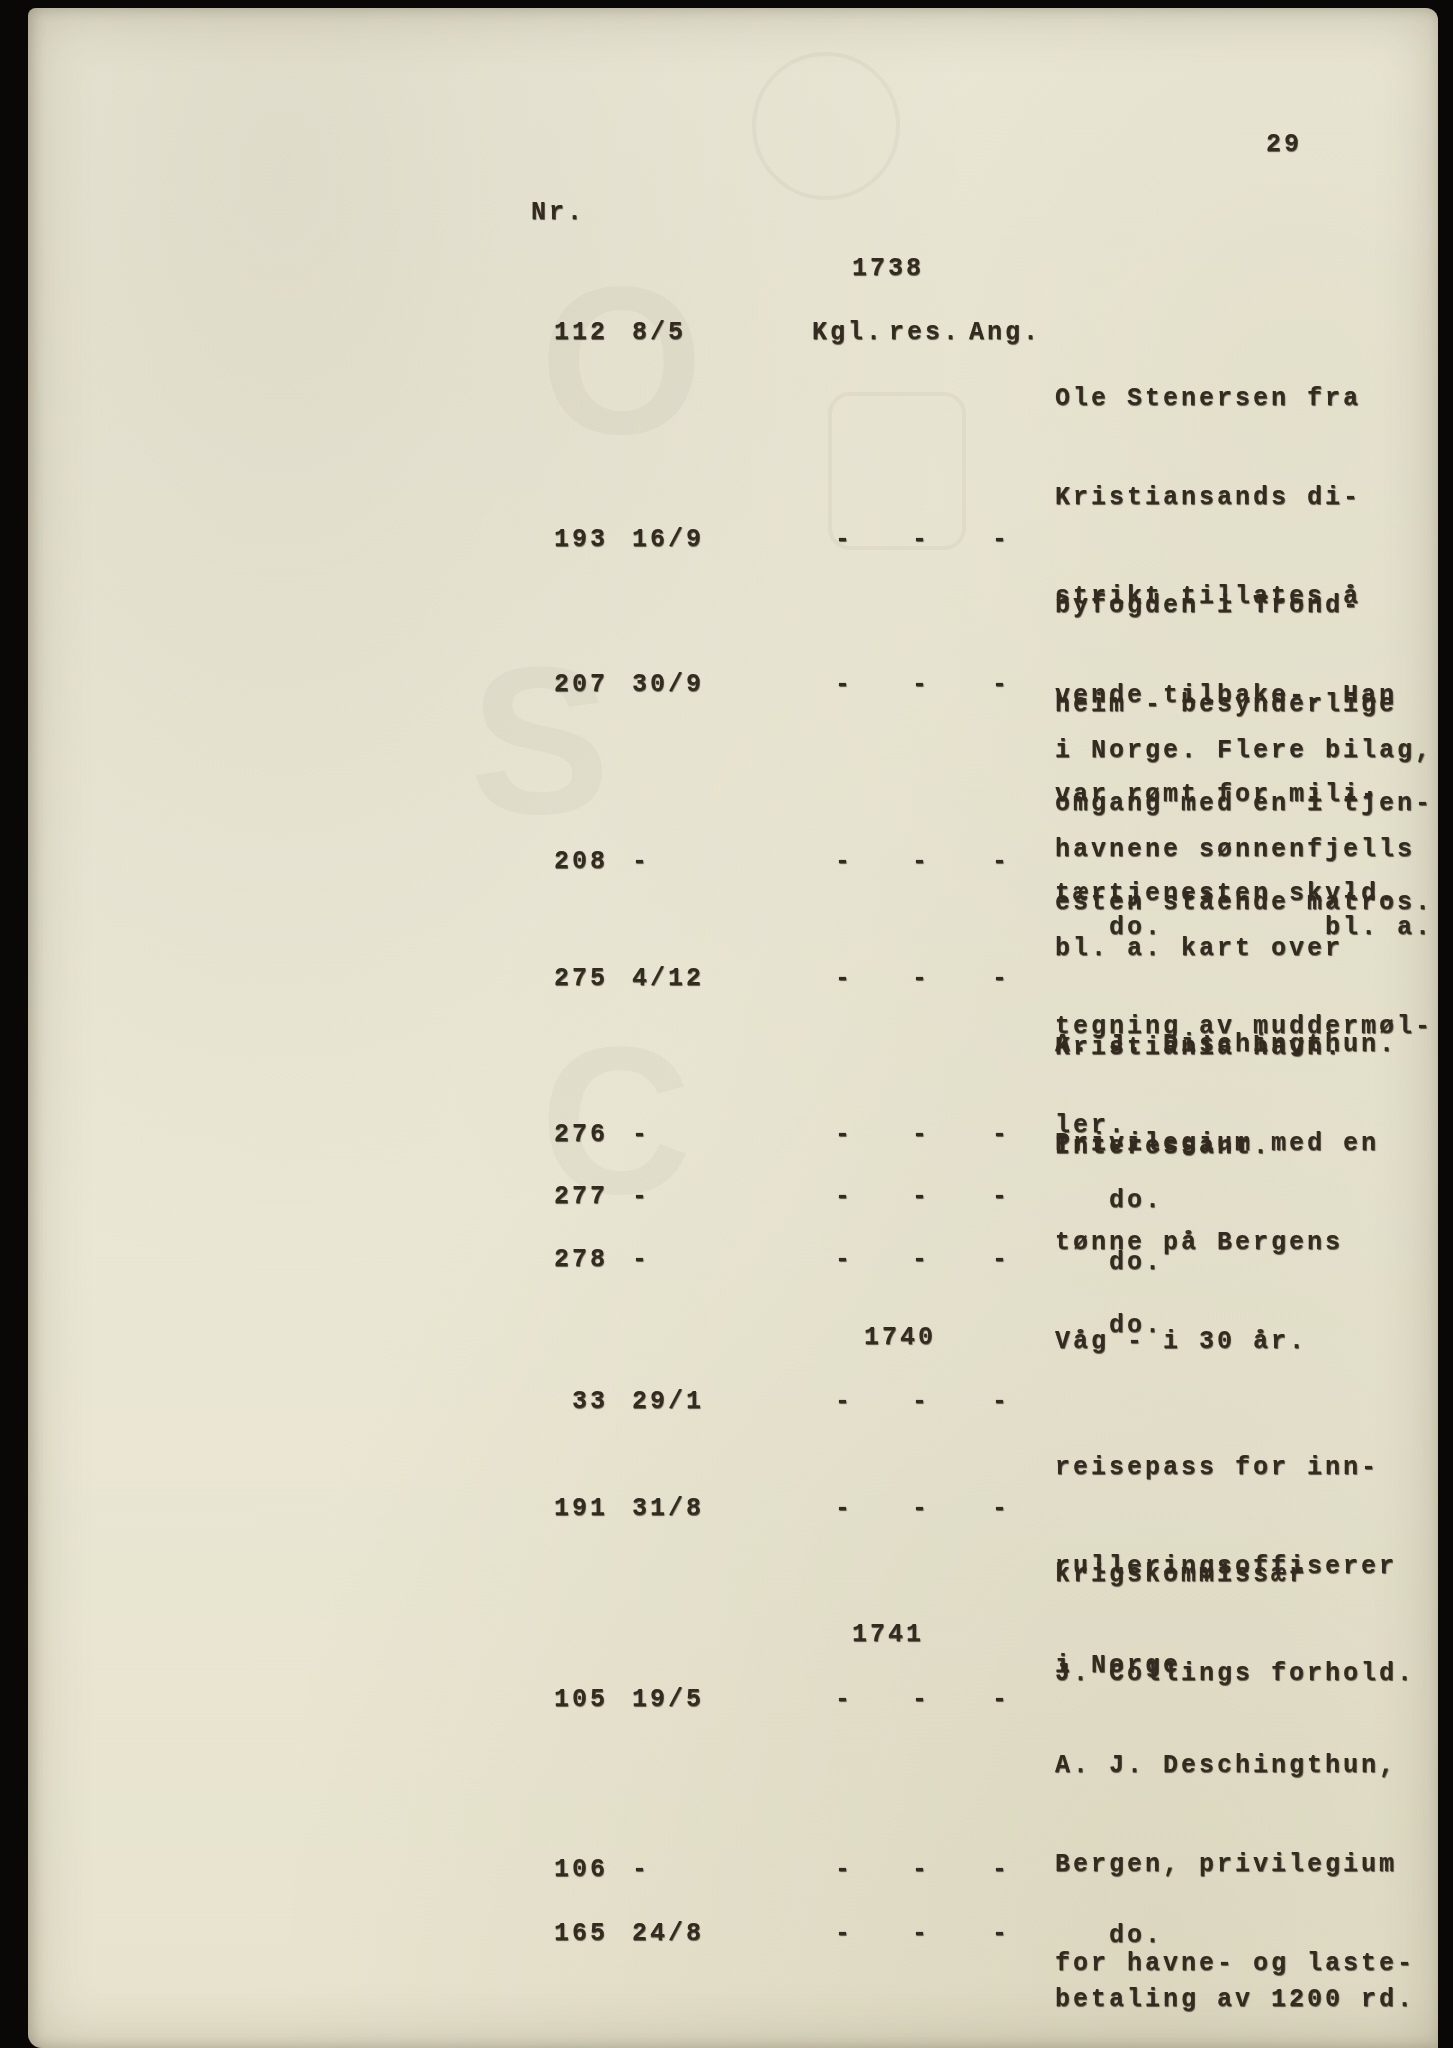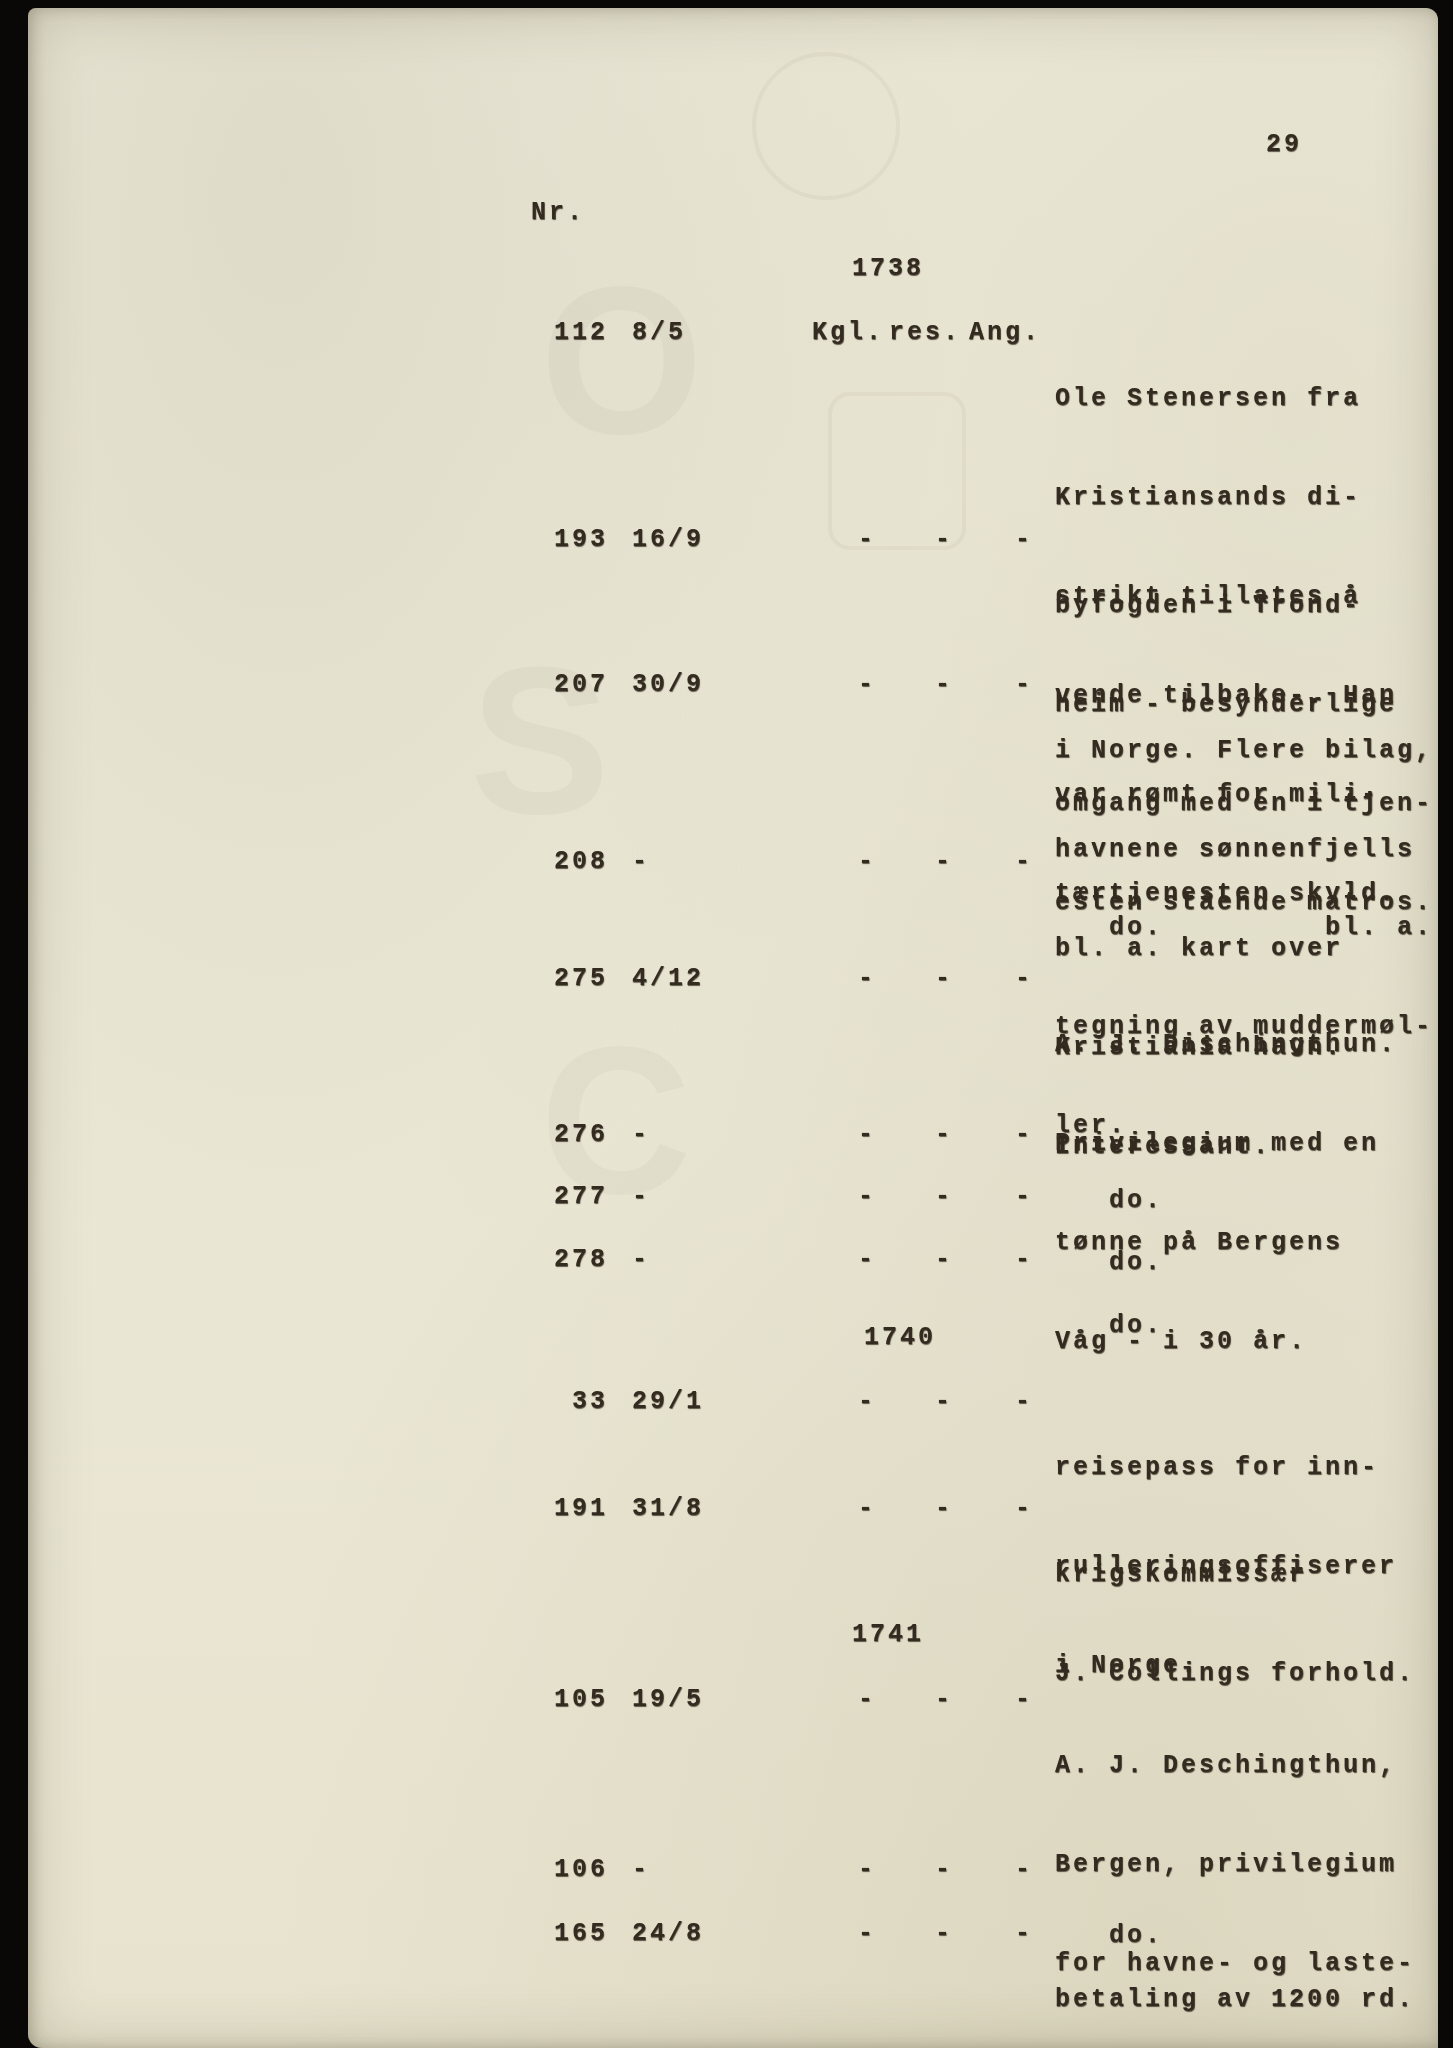--- a/index.html
+++ b/index.html
@@ -22,21 +22,21 @@
          font-family:"Liberation Sans",sans-serif;}
   .content{position:absolute;left:0;top:0;width:100%;height:100%;
            color:#332b20;font-weight:bold;font-size:25px;letter-spacing:3px;line-height:33px;
            text-shadow:0.6px 0.6px 1px rgba(46,37,26,0.75);}
   .pagenum{position:absolute;left:1266px;top:128px;}
   .nr-label{position:absolute;left:531px;top:196px;}
   .year{position:absolute;left:852px;}
   .row{position:absolute;left:0;width:100%;height:0;}
   .row .nr{position:absolute;left:516px;width:92px;text-align:right;white-space:pre;}
   .row .date{position:absolute;left:618px;width:100px;padding-left:14px;white-space:pre;}
-  .row .c{position:absolute;width:64px;text-align:right;white-space:pre;}
+  .row .c{position:absolute;width:64px;text-align:center;white-space:pre;}
   .row .c1{left:812px;} .row .c2{left:889px;} .row .c3{left:969px;}
   .row .desc{position:absolute;left:1055px;width:392px;white-space:pre;}
   .desc div{white-space:pre;}
 </style>
 </head>
 <body>
 
 <div class="page">
   <div class="paper"></div>
   <div class="stamp-circle"></div>

